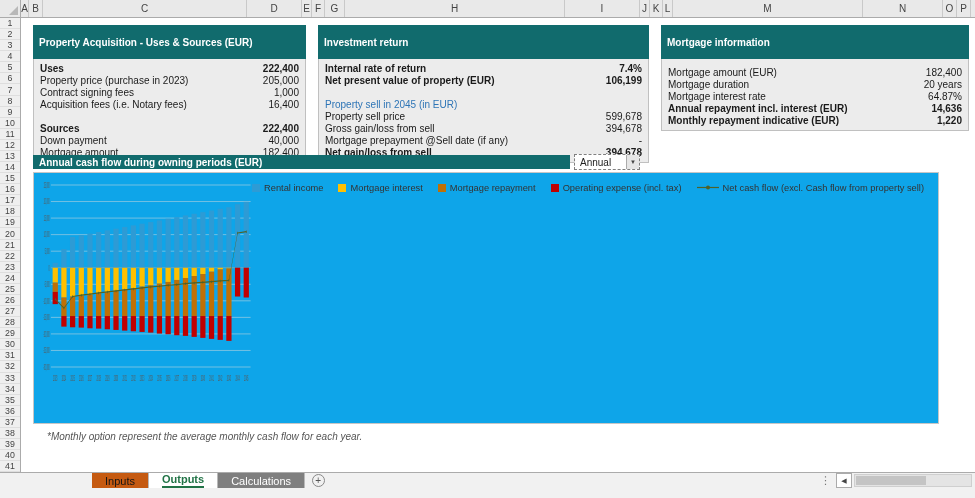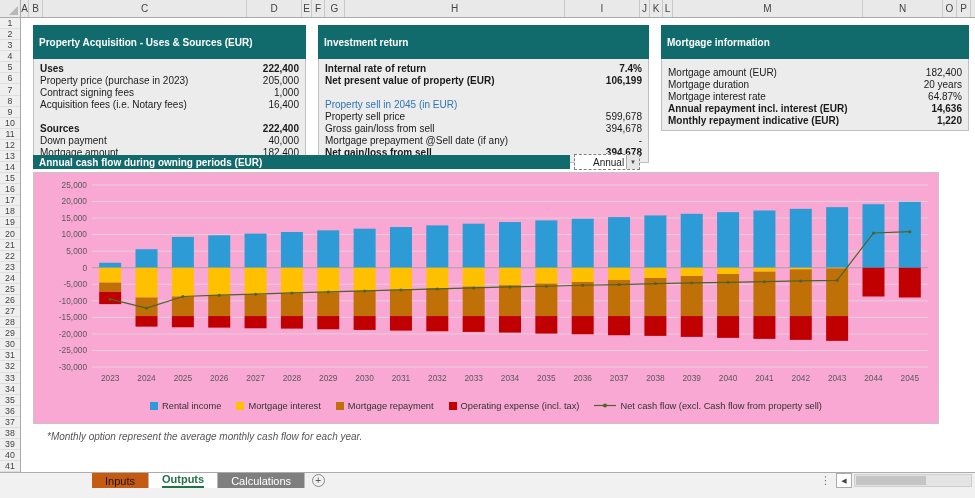--- a/index.html
+++ b/index.html
@@ -24,28 +24,28 @@
   .panel-body { background:#ECECEC; border:1px solid #C0C0C0; border-top:none; padding:3px 6px 4px 6px; }
   .prow { display:flex; justify-content:space-between; align-items:center; height:12px; font-size:10px; color:#1a1a1a; white-space:nowrap; }
   .prow.bold { font-weight:bold; }
   .prow.accent .plabel { color:#2E75B6; }
   .pvalue { text-align:right; }
 
   
   .chart-header { position:absolute; left:12px; top:137px; width:537px; height:14px; background:#116B6D; display:flex; align-items:center; justify-content:space-between; padding:0 10px 0 6px; }
   .ch-title { color:#fff; font-weight:bold; font-size:10px; white-space:nowrap; }
   .ch-choose { color:#FFC000; font-weight:bold; font-size:10px; white-space:nowrap; }
-  .chooser { position:absolute; left:553px; top:136px; width:66px; height:16px; background:#fff; border:1px dashed #808080; display:flex; align-items:center; font-size:10px; color:#222; padding-left:18px; }
+  .chooser { position:absolute; left:553px; top:136px; width:66px; height:16px; background:#fff; border:1px dashed #808080; display:flex; align-items:center; font-size:10px; color:#222; padding-left:5px; }
   .dd-btn { margin-left:auto; width:13px; height:100%; background:#E6E6E6; border-left:1px solid #ABABAB; display:flex; align-items:center; justify-content:center; font-size:6px; color:#444; }
 
   
-  .chart-box { position:absolute; left:12px; top:154px; width:906px; height:252px; background:#f9a8d4; border:1px solid #C6C6C6; padding:6px 4px 2px 4px; display:flex; flex-direction:column; }
+  .chart-box { position:absolute; left:12px; top:154px; width:906px; height:252px; background:#0ea5e9; border:1px solid #C6C6C6; padding:6px 14px 2px 4px; display:flex; flex-direction:row; }
   .chart-svg { width:100%; height:212px; display:block; }
   .chart-svg text { font-family:"Liberation Sans", sans-serif; }
-  .legend { display:flex; justify-content:center; align-items:center; gap:15px; height:18px; font-size:9.3px; color:#333; white-space:nowrap;margin-top:6px; }
+  .legend { display:flex; justify-content:center; align-items:center; gap:15px; height:18px; font-size:9.3px; color:#333; white-space:nowrap; }
   .leg-item { display:flex; align-items:center; gap:4px; }
   .leg-sq { width:8px; height:8px; display:inline-block; }
   .footnote { position:absolute; left:26px; top:413px; font-style:italic; font-size:10px; color:#555; }
 
   
   .bottom { flex:none; height:26px; display:flex; flex-direction:column; background:#F1F1F1; border-top:1px solid #ABABAB;gap:48px; }
   .bottom-row { height:20px; display:flex; align-items:stretch; }
   .tab-spacer { width:92px; flex:none; }
   .tabs { display:flex; }
   .tab { display:flex; align-items:center; padding:0 13px; font-size:11px; border-right:1px solid #B9B9B9; }

